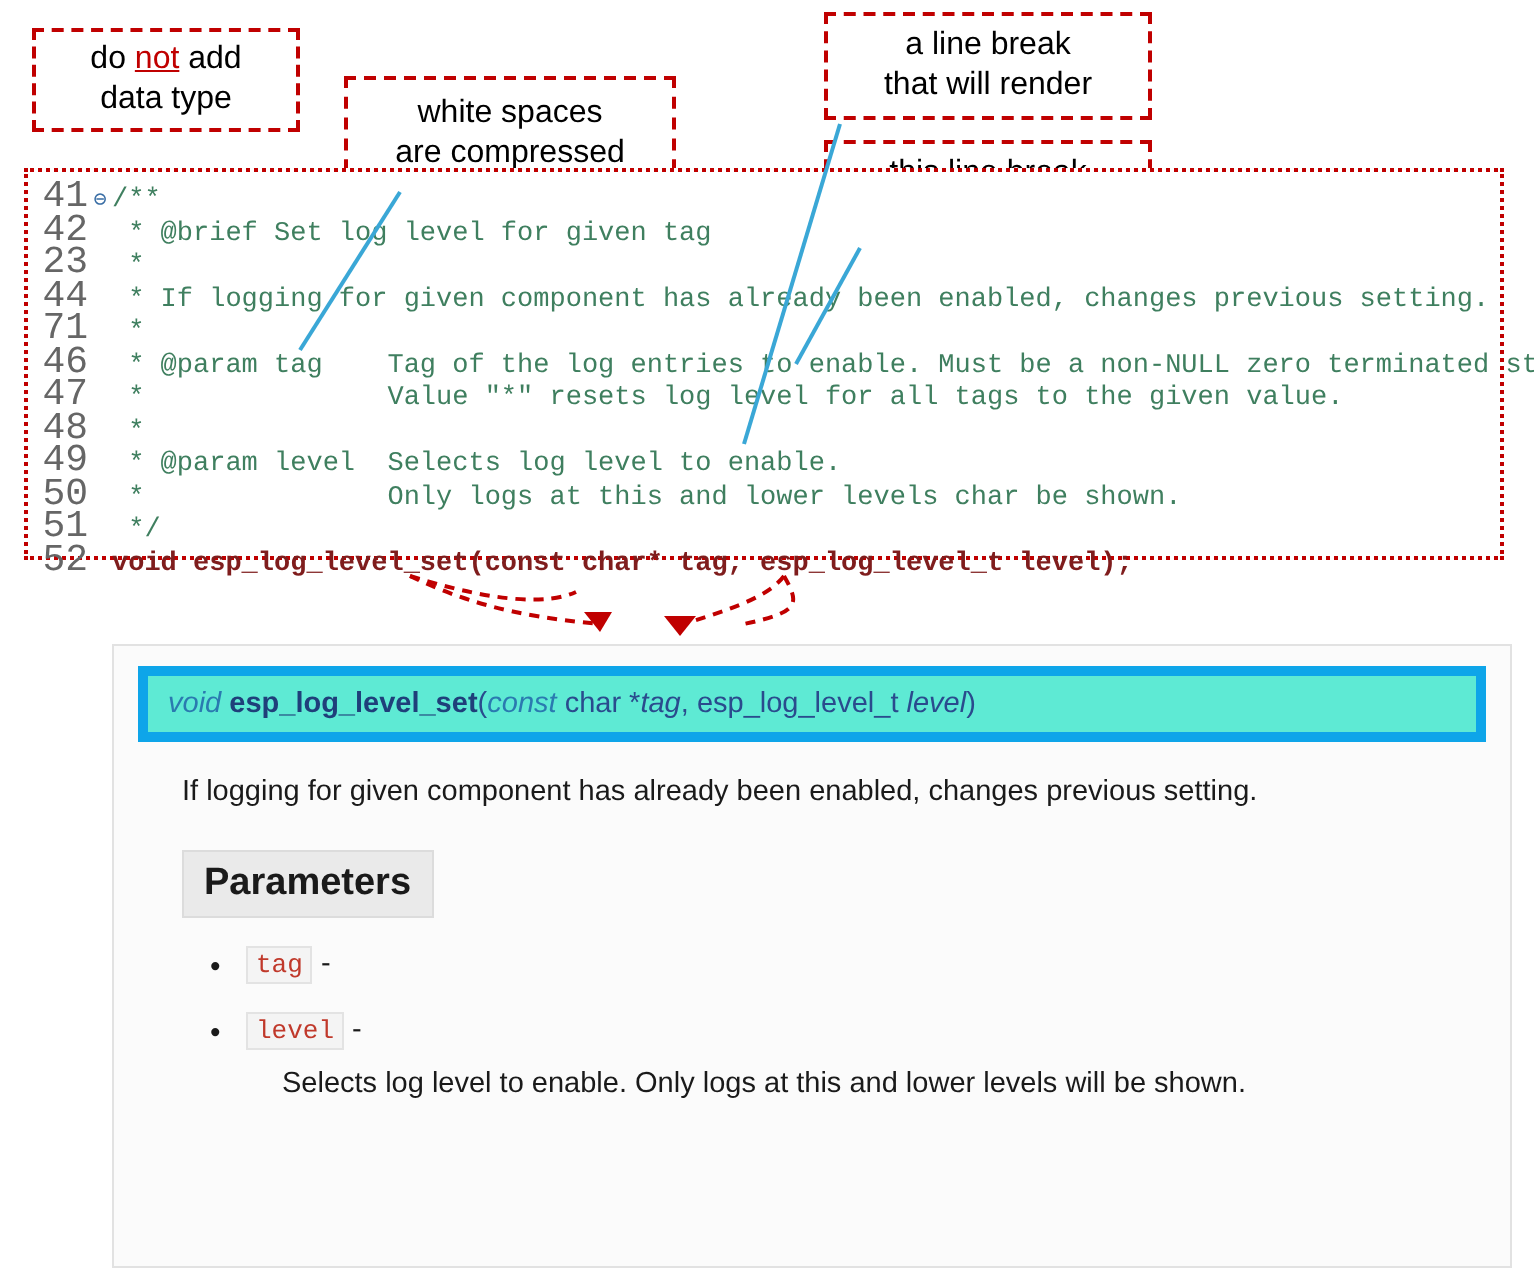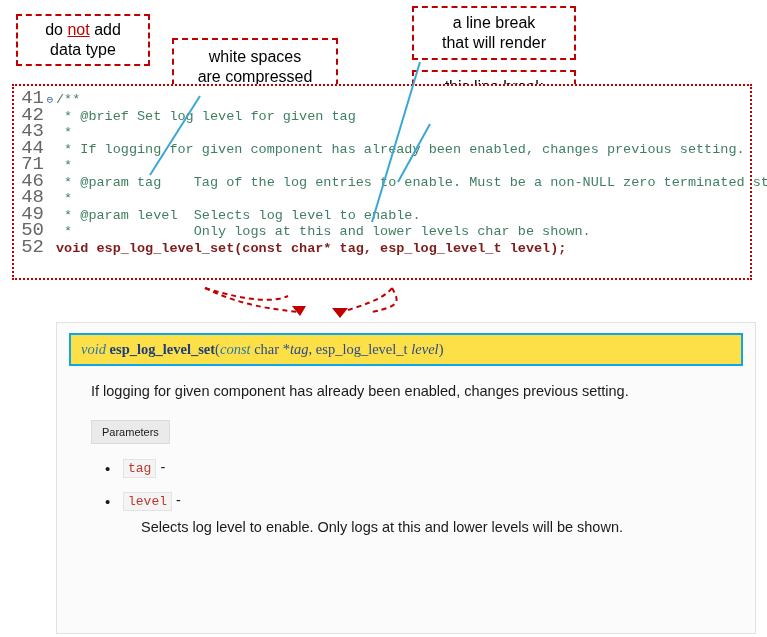--- a/index.html
+++ b/index.html
@@ -88,45 +88,45 @@
     left: 56px;
     top: 322px;
     width: 700px;
     height: 312px;
     background: #fbfbfb;
     border: 1px solid #e2e2e2;
     box-sizing: border-box;
   }
   #doc-signature {
     margin: 10px 12px 0 12px;
-    background: #fde047;
-    border: 2px solid #0ea5e9;
+    background: #5eead4;
+    border: 5px solid #0ea5e9;
     padding: 6px 10px;
-    font-family: Liberation Serif, serif;
+    font-family: Liberation Sans, sans-serif;
     font-size: 14.5px;
     color: #2a4b8d;
   }
   #doc-signature .sig-name { font-weight: bold; color: #1f3f7a; }
   #doc-signature .sig-kw { color: #2a7ab0; font-style: italic; }
   #doc-signature .sig-param { font-style: italic; }
   .doc-para {
     margin: 16px 12px 0 34px;
     font-size: 14.5px;
     color: #1a1a1a;
     line-height: 1.35;
   }
   #params-heading {
     margin: 18px 12px 0 34px;
     display: inline-block;
     background: #eaeaea;
     border: 1px solid #dcdcdc;
     padding: 5px 10px;
-    font-size: 11px;
-    color: #1a1a1a;
-    font-weight: normal;
+    font-size: 19px;
+    color: #1a1a1a;
+    font-weight: bold;
   }
   .param-item {
     margin: 14px 12px 0 66px;
     position: relative;
     font-size: 14.5px;
     color: #1a1a1a;
     line-height: 1.35;
   }
   .param-item .bullet {
     position: absolute;
@@ -196,39 +196,45 @@
 </div>
 
 <div id="code-panel">
   <div class="code-line">
     <span class="ln">41</span><span class="fold">⊖</span><span class="code-text comment">/**</span>
   </div>
   <div class="code-line">
     <span class="ln">42</span><span class="fold"></span><span class="code-text comment"> * @brief Set log level for given tag</span>
   </div>
   <div class="code-line">
-    <span class="ln">43</span><span class="fold"></span><span class="code-text comment"> *</span>
+    <span class="ln">23</span><span class="fold"></span><span class="code-text comment"> *</span>
   </div>
   <div class="code-line">
     <span class="ln">44</span><span class="fold"></span><span class="code-text comment"> * If logging for given component has already been enabled, changes previous setting.</span>
   </div>
   <div class="code-line">
     <span class="ln">71</span><span class="fold"></span><span class="code-text comment"> *</span>
   </div>
   <div class="code-line">
     <span class="ln">46</span><span class="fold"></span><span class="code-text comment"> * @param tag    Tag of the log entries to enable. Must be a non-NULL zero terminated string.</span>
   </div>
   <div class="code-line">
+    <span class="ln">47</span><span class="fold"></span><span class="code-text comment"> *               Value "*" resets log level for all tags to the given value.</span>
+  </div>
+  <div class="code-line">
     <span class="ln">48</span><span class="fold"></span><span class="code-text comment"> *</span>
   </div>
   <div class="code-line">
     <span class="ln">49</span><span class="fold"></span><span class="code-text comment"> * @param level  Selects log level to enable.</span>
   </div>
   <div class="code-line">
     <span class="ln">50</span><span class="fold"></span><span class="code-text comment"> *               Only logs at this and lower levels char be shown.</span>
+  </div>
+  <div class="code-line">
+    <span class="ln">51</span><span class="fold"></span><span class="code-text comment"> */</span>
   </div>
   <div class="code-line">
     <span class="ln">52</span><span class="fold"></span><span class="code-text code" style="font-weight:bold">void esp_log_level_set(const char* tag, esp_log_level_t level);</span>
   </div>
 </div>
 
 <div id="doc-panel">
   <div id="doc-signature">
     <span class="sig-kw">void</span>
     <span class="sig-name">esp_log_level_set</span><span>(</span><span class="sig-kw">const</span><span> char *</span><span class="sig-param">tag</span><span>, </span><span>esp_log_level_t </span><span class="sig-param">level</span><span>)</span>

